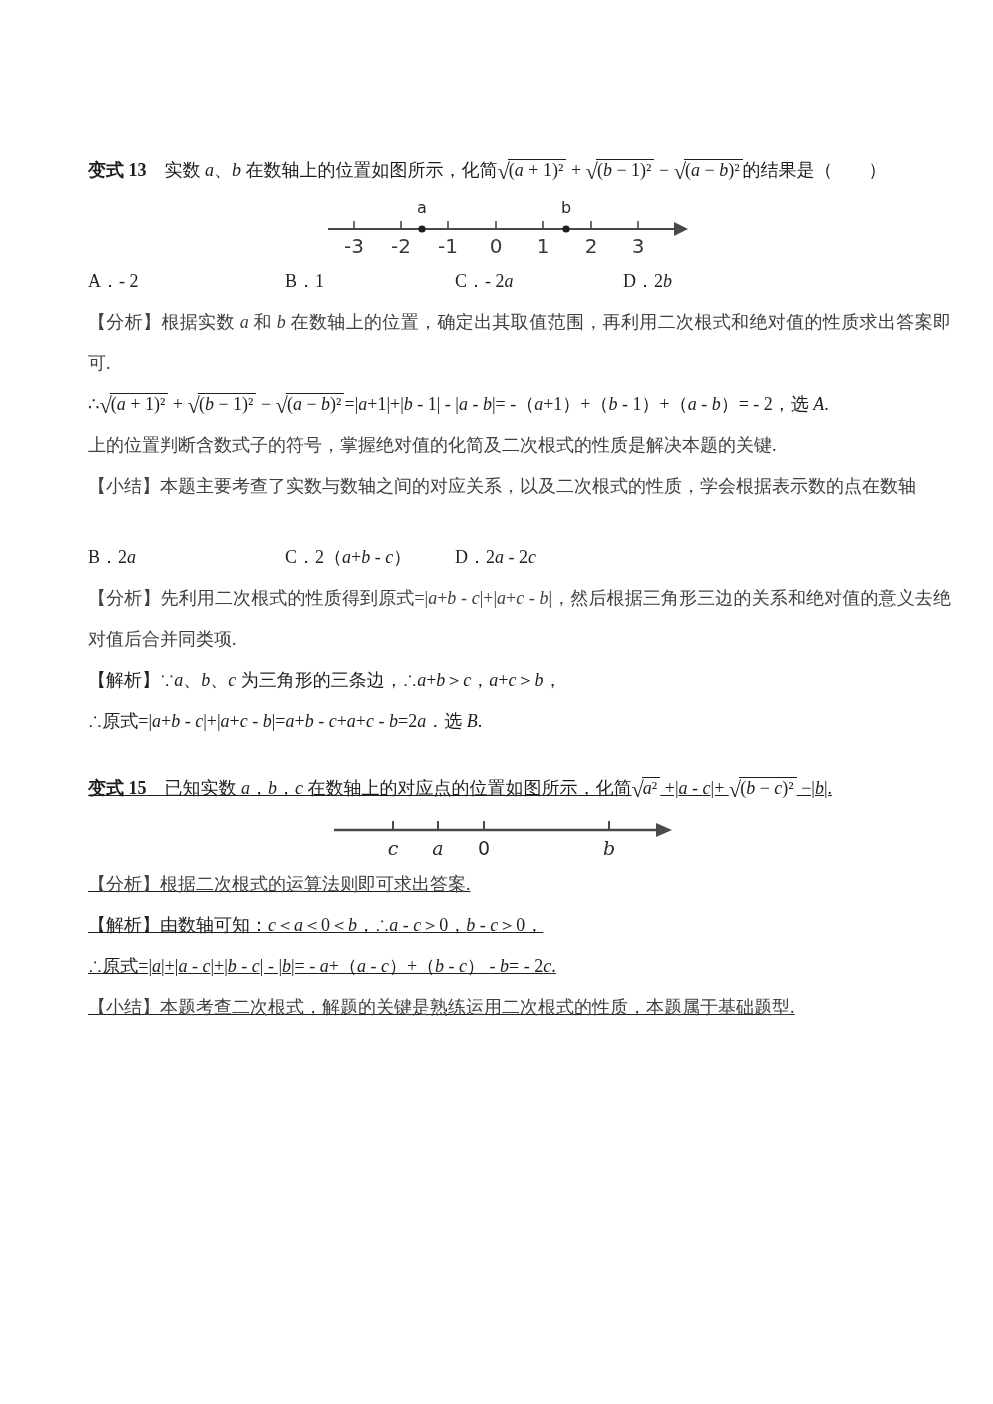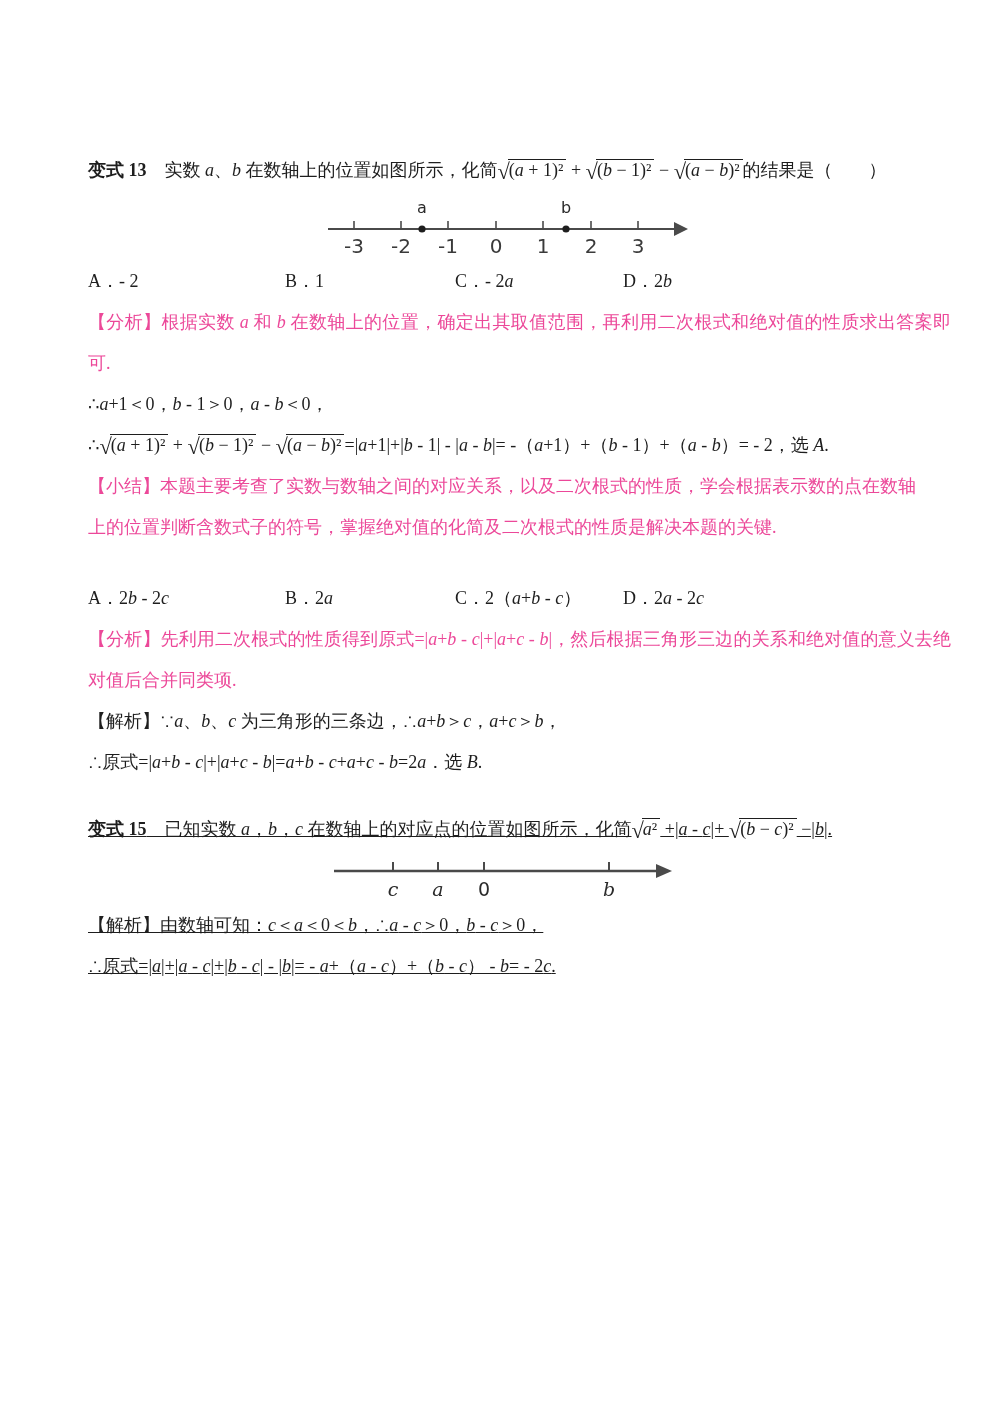--- a/index.html
+++ b/index.html
@@ -3,21 +3,21 @@
 <meta charset="utf-8">
 <style>
   html,body{margin:0;padding:0;}
   body{
     width:993px;height:1404px;background:#ffffff;overflow:hidden;
     font-family:"Liberation Serif","DejaVu Serif",serif;
     color:#1e1e1e;font-size:18px;
   }
   .page{box-sizing:border-box;width:993px;height:1404px;padding:150px 42px 0 88px;}
   .para{margin:0;line-height:41px;text-align:justify;}
-  .red{color:#ec4899;}
+  .red{color:#404040;}
   .it{font-style:italic;}
   .bd{font-weight:bold;}
   
   .sq{display:inline-block;white-space:nowrap;}
   .sqsign{display:inline-block;font-size:1.25em;line-height:1;vertical-align:-3px;margin-right:-2px;font-style:normal;}
   .sqbar{display:inline-block;border-top:1.5px solid currentColor;padding:0 3px 0 1px;line-height:1.15;}
   
   .opts{display:grid;grid-template-columns:197px 170px 168px 1fr;line-height:41px;margin:0;font-family:Liberation Serif, serif;}
   
   .fig13{margin:6px 0 0 238px;width:368px;}
@@ -66,30 +66,28 @@
     </div>
 
     <div class="opts">
       <span>A．- 2</span>
       <span>B．1</span>
       <span>C．- 2<span class="it">a</span></span>
       <span>D．2<span class="it">b</span></span>
     </div>
 
     <p class="para red">【分析】根据实数 <span class="it">a</span> 和 <span class="it">b</span> 在数轴上的位置，确定出其取值范围，再利用二次根式和绝对值的性质求出答案即可.</p>
-    <p class="para">∴<span class="it">a</span>+1＜0，<span class="it">b</span> - 1＞0，<span class="it">a</span> - <span class="it">b</span>＜0，</p>
     <p class="para">∴<span class="sq"><span class="sqsign">√</span><span class="sqbar">(<span class="it">a</span> + 1)²</span></span> + <span class="sq"><span class="sqsign">√</span><span class="sqbar">(<span class="it">b</span> − 1)²</span></span> − <span class="sq"><span class="sqsign">√</span><span class="sqbar">(<span class="it">a</span> − <span class="it">b</span>)²</span></span>=|<span class="it">a</span>+1|+|<span class="it">b</span> - 1| - |<span class="it">a</span> - <span class="it">b</span>|= -（<span class="it">a</span>+1）+（<span class="it">b</span> - 1）+（<span class="it">a</span> - <span class="it">b</span>）= - 2，选 <span class="it">A</span>.</p>
+    <p class="para red">上的位置判断含数式子的符号，掌握绝对值的化简及二次根式的性质是解决本题的关键.</p>
     <p class="para red">【小结】本题主要考查了实数与数轴之间的对应关系，以及二次根式的性质，学会根据表示数的点在数轴</p>
-    <p class="para red">上的位置判断含数式子的符号，掌握绝对值的化简及二次根式的性质是解决本题的关键.</p>
   </section>
 
   <section class="sec14">
 
     <div class="opts">
-      <span>A．2<span class="it">b</span> - 2<span class="it">c</span></span>
       <span>B．2<span class="it">a</span></span>
       <span>C．2（<span class="it">a</span>+<span class="it">b</span> - <span class="it">c</span>）</span>
       <span>D．2<span class="it">a</span> - 2<span class="it">c</span></span>
     </div>
 
     <p class="para red">【分析】先利用二次根式的性质得到原式=|<span class="it">a</span>+<span class="it">b</span> - <span class="it">c</span>|+|<span class="it">a</span>+<span class="it">c</span> - <span class="it">b</span>|，然后根据三角形三边的关系和绝对值的意义去绝对值后合并同类项.</p>
     <p class="para">【解析】∵<span class="it">a</span>、<span class="it">b</span>、<span class="it">c</span> 为三角形的三条边，∴<span class="it">a</span>+<span class="it">b</span>＞<span class="it">c</span>，<span class="it">a</span>+<span class="it">c</span>＞<span class="it">b</span>，</p>
     <p class="para">∴原式=|<span class="it">a</span>+<span class="it">b</span> - <span class="it">c</span>|+|<span class="it">a</span>+<span class="it">c</span> - <span class="it">b</span>|=<span class="it">a</span>+<span class="it">b</span> - <span class="it">c</span>+<span class="it">a</span>+<span class="it">c</span> - <span class="it">b</span>=2<span class="it">a</span>．选 <span class="it">B</span>.</p>
   </section>
 
@@ -106,17 +104,19 @@
           <line x1="152" y1="9" x2="152" y2="19"></line>
           <line x1="277" y1="9" x2="277" y2="19"></line>
         </g>
         <text class="tlab" x="61" y="43" text-anchor="middle">c</text>
         <text class="tlab" x="106" y="43" text-anchor="middle">a</text>
         <text class="tzero" x="152" y="43" text-anchor="middle">0</text>
         <text class="tlab" x="277" y="43" text-anchor="middle">b</text>
       </svg>
     </div>
 
+    <p class="para red">【分析】根据二次根式的运算法则即可求出答案.</p>
     <p class="para">【解析】由数轴可知：<span class="it">c</span>＜<span class="it">a</span>＜0＜<span class="it">b</span>，∴<span class="it">a</span> - <span class="it">c</span>＞0，<span class="it">b</span> - <span class="it">c</span>＞0，</p>
     <p class="para">∴原式=|<span class="it">a</span>|+|<span class="it">a</span> - <span class="it">c</span>|+|<span class="it">b</span> - <span class="it">c</span>| - |<span class="it">b</span>|= - <span class="it">a</span>+（<span class="it">a</span> - <span class="it">c</span>）+（<span class="it">b</span> - <span class="it">c</span>） - <span class="it">b</span>= - 2<span class="it">c</span>.</p>
+    <p class="para red">【小结】本题考查二次根式，解题的关键是熟练运用二次根式的性质，本题属于基础题型.</p>
   </section>
 
 </div>
 
 </body></html>

